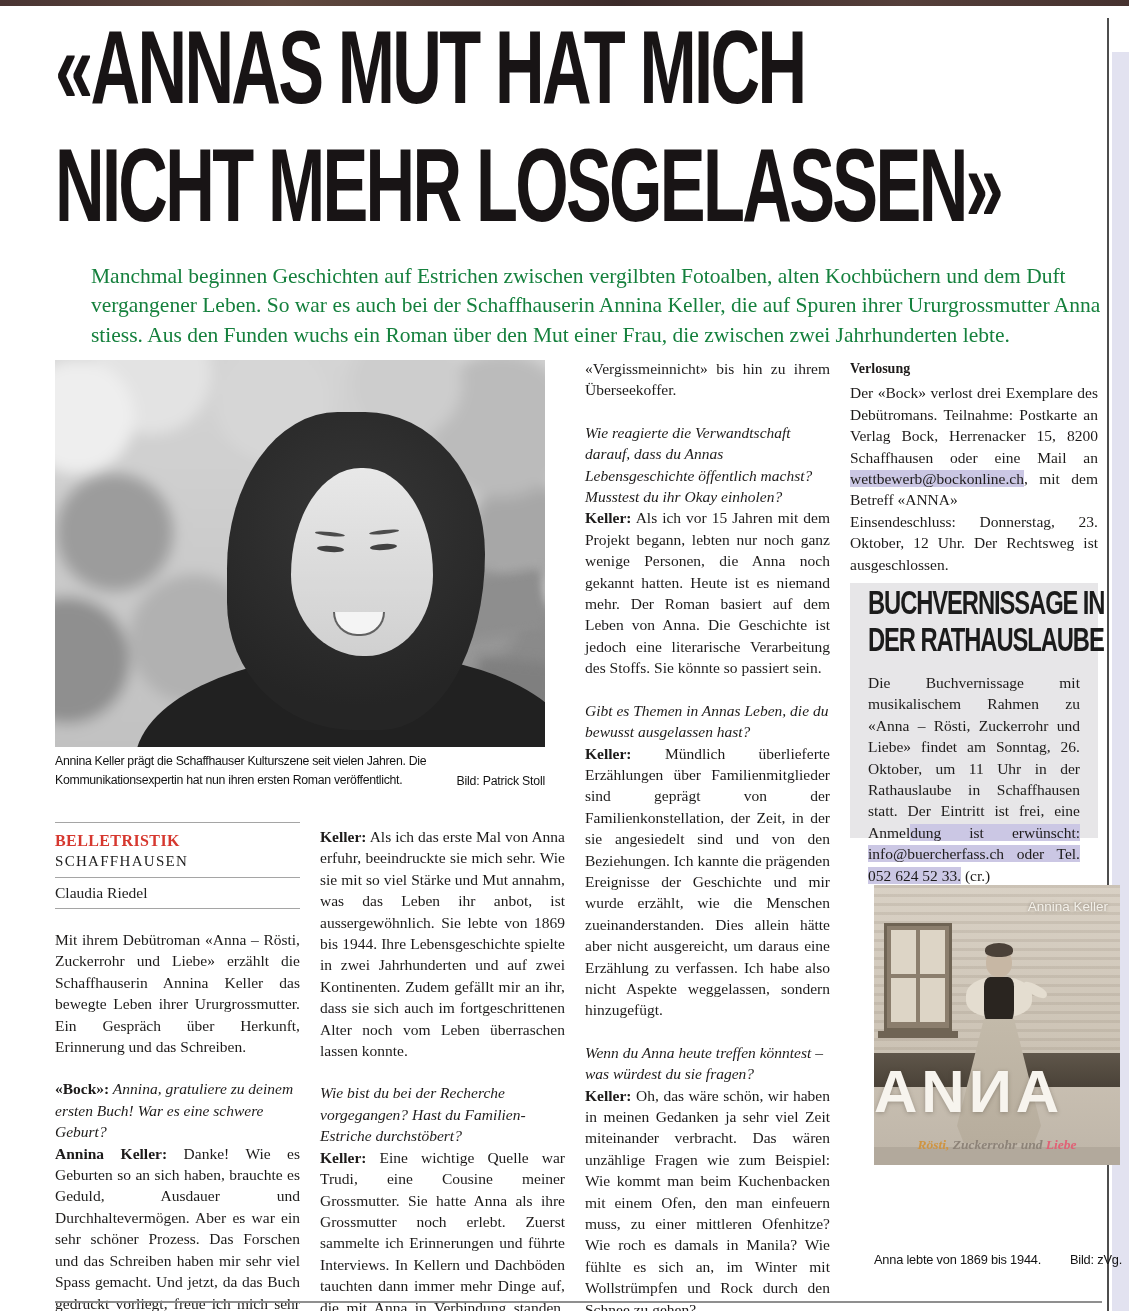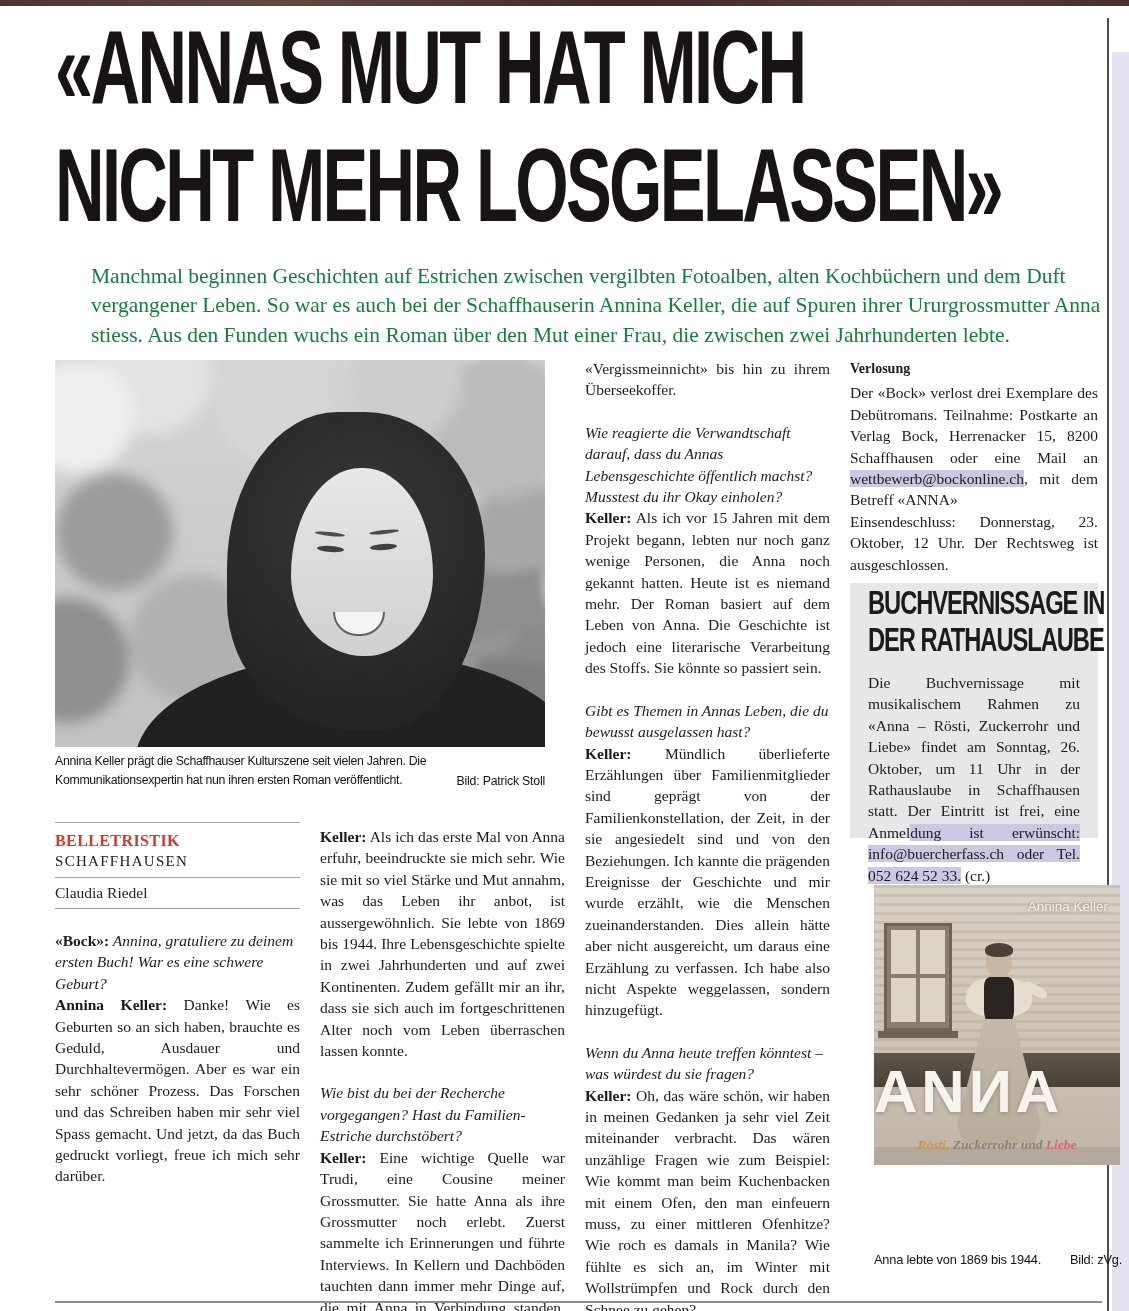--- a/index.html
+++ b/index.html
@@ -190,20 +190,21 @@
   </div>
 
   <section class="col col1">
     <div class="kicker">
       <div class="cat">BELLETRISTIK</div>
       <div class="loc">SCHAFFHAUSEN</div>
       <div class="rule"></div>
       <div class="author">Claudia Riedel</div>
       <div class="rule2"></div>
     </div>
+    <p class="para intro">Mit ihrem Debütroman «Anna – Rösti, Zuckerrohr und Liebe» erzählt die Schaffhauserin Annina Keller das bewegte Leben ihrer Ururgrossmutter. Ein Gespräch über Herkunft, Erinnerung und das Schreiben.</p>
     <p class="q"><b class="speaker">«Bock»:</b> <span>Annina, gratuliere zu deinem ersten Buch! War es eine schwere Geburt?</span></p>
     <p class="para"><b class="speaker">Annina Keller:</b> <span>Danke! Wie es Geburten so an sich haben, brauchte es Geduld, Ausdauer und Durchhaltevermögen. Aber es war ein sehr schöner Prozess. Das Forschen und das Schreiben haben mir sehr viel Spass gemacht. Und jetzt, da das Buch gedruckt vorliegt, freue ich mich sehr darüber.</span></p>
 
   </section>
 
   <section class="col col2">
     <p class="para"><b class="speaker">Keller:</b> <span>Als ich das erste Mal von Anna erfuhr, beeindruckte sie mich sehr. Wie sie mit so viel Stärke und Mut annahm, was das Leben ihr anbot, ist aussergewöhnlich. Sie lebte von 1869 bis 1944. Ihre Lebensgeschichte spielte in zwei Jahrhunderten und auf zwei Kontinenten. Zudem gefällt mir an ihr, dass sie sich auch im fortgeschrittenen Alter noch vom Leben überraschen lassen konnte.</span></p>
     <p class="q">Wie bist du bei der Recherche vorgegangen? Hast du Familien-Estriche durchstöbert?</p>
     <p class="para"><b class="speaker">Keller:</b> <span>Eine wichtige Quelle war Trudi, eine Cousine meiner Grossmutter. Sie hatte Anna als ihre Grossmutter noch erlebt. Zuerst sammelte ich Erinnerungen und führte Interviews. In Kellern und Dachböden tauchten dann immer mehr Dinge auf, die mit Anna in Verbindung standen. Von Fotoalben, Annas handgeschriebenem Kochbuch über ihr</span></p>
   </section>

